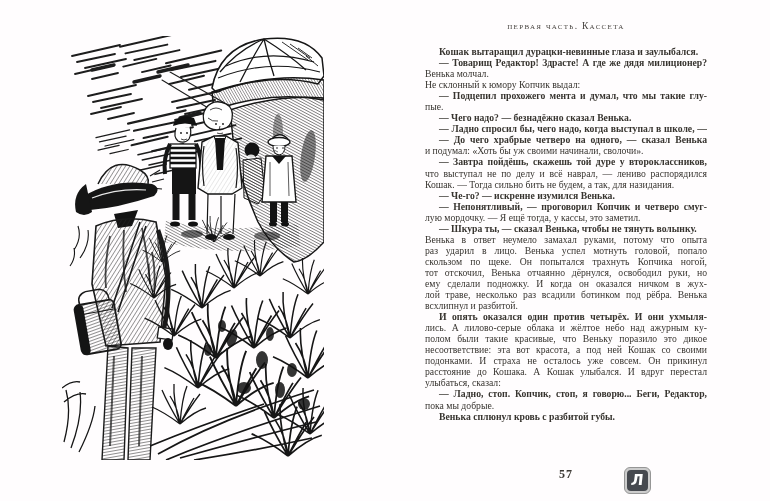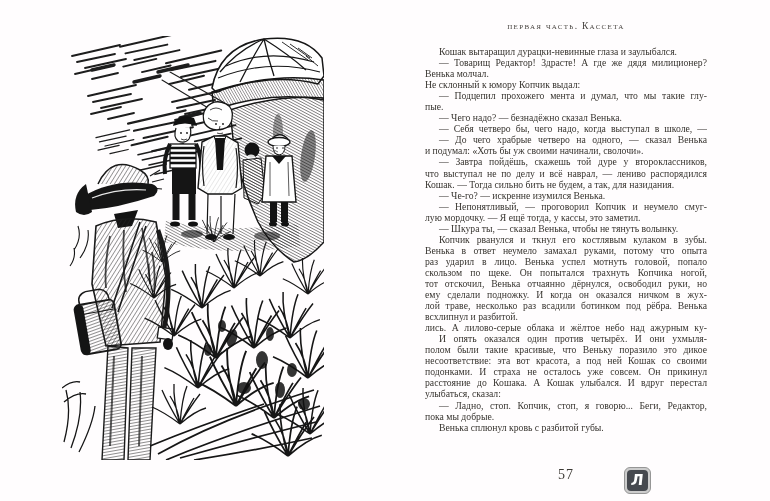--- a/index.html
+++ b/index.html
@@ -18,25 +18,25 @@
     position:absolute;left:425px;top:21px;width:282px;
     text-align:center;font-size:9.5px;letter-spacing:1.3px;
     font-variant:small-caps;color:#433f3b;
   }
   .text-column{
     position:absolute;left:425px;top:46px;width:282px;
     font-size:9.7px;line-height:11.05px;color:#37342f;
     text-align:justify;
   }
   .line{height:11.05px;overflow:hidden;}
-  .line.indent{padding-left:14px;}
+  .line.indent{padding-left:14px;font-weight:bold;}
   .line.full{text-align-last:justify;}
   .folio{
     position:absolute;left:425px;top:467px;width:282px;
-    text-align:center;font-size:14px;font-weight:normal;
+    text-align:center;font-size:12px;font-weight:bold;
     letter-spacing:1px;color:#3c3934;
   }
 
   
   .wm{
     position:absolute;left:624px;top:467px;width:27px;height:27px;
     background:#cccccc;border:1px solid #969696;border-radius:6px;
     box-sizing:border-box;
   }
   .wm-inner{
@@ -218,40 +218,39 @@
   <div class="running-head">первая часть. Кассета</div>
 
   <div class="text-column">
       <div class="line indent">Кошак вытаращил дурацки-невинные глаза и заулыбался.</div>
       <div class="line indent full">— Товарищ Редактор! Здрасте! А где же дядя милиционер?</div>
       <div class="line">Венька молчал.</div>
       <div class="line">Не склонный к юмору Копчик выдал:</div>
       <div class="line indent full">— Подцепил прохожего мента и думал, что мы такие глу-</div>
       <div class="line">пые.</div>
       <div class="line indent">— Чего надо? — безнадёжно сказал Венька.</div>
-      <div class="line indent full">— Себя четверо бы, чего надо, когда выступал в школе, —</div>
+      <div class="line indent full">— Ладно спросил бы, чего надо, когда выступал в школе, —</div>
       <div class="line indent full">— До чего храбрые четверо на одного, — сказал Венька</div>
       <div class="line">и подумал: «Хоть бы уж своими начинали, сволочи».</div>
       <div class="line indent full">— Завтра пойдёшь, скажешь той дуре у второклассников,</div>
       <div class="line full">что выступал не по делу и всё наврал, — лениво распорядился</div>
       <div class="line">Кошак. — Тогда сильно бить не будем, а так, для назидания.</div>
       <div class="line indent">— Че-го? — искренне изумился Венька.</div>
-      <div class="line indent full">— Непонятливый, — проговорил Копчик и неумело смуг-</div>
+      <div class="line indent full">— Непонятливый, — проговорил Копчик и четверо смуг-</div>
       <div class="line">лую мордочку. — Я ещё тогда, у кассы, это заметил.</div>
       <div class="line indent">— Шкура ты, — сказал Венька, чтобы не тянуть волынку.</div>
-      <div class="line indent full">Копчик рванулся и ткнул его костлявым кулаком в зубы.</div>
       <div class="line full">Венька в ответ неумело замахал руками, потому что опыта</div>
       <div class="line full">раз ударил в лицо. Венька успел мотнуть головой, попало</div>
       <div class="line full">скользом по щеке. Он попытался трахнуть Копчика ногой,</div>
       <div class="line full">тот отскочил, Венька отчаянно дёрнулся, освободил руки, но</div>
       <div class="line full">ему сделали подножку. И когда он оказался ничком в жух-</div>
       <div class="line full">лой траве, несколько раз всадили ботинком под рёбра. Венька</div>
       <div class="line">всхлипнул и разбитой.</div>
+      <div class="line indent full">И опять оказался один против четырёх. И они ухмыля-</div>
       <div class="line full">лись. А лилово-серые облака и жёлтое небо над ажурным ку-</div>
-      <div class="line indent full">И опять оказался один против четырёх. И они ухмыля-</div>
       <div class="line full">полом были такие красивые, что Веньку поразило это дикое</div>
       <div class="line full">несоответствие: эта вот красота, а под ней Кошак со своими</div>
       <div class="line full">подонками. И страха не осталось уже совсем. Он прикинул</div>
       <div class="line full">расстояние до Кошака. А Кошак улыбался. И вдруг перестал</div>
       <div class="line">улыбаться, сказал:</div>
       <div class="line indent full">— Ладно, стоп. Копчик, стоп, я говорю... Беги, Редактор,</div>
       <div class="line">пока мы добрые.</div>
       <div class="line indent">Венька сплюнул кровь с разбитой губы.</div>
     </div>
 

